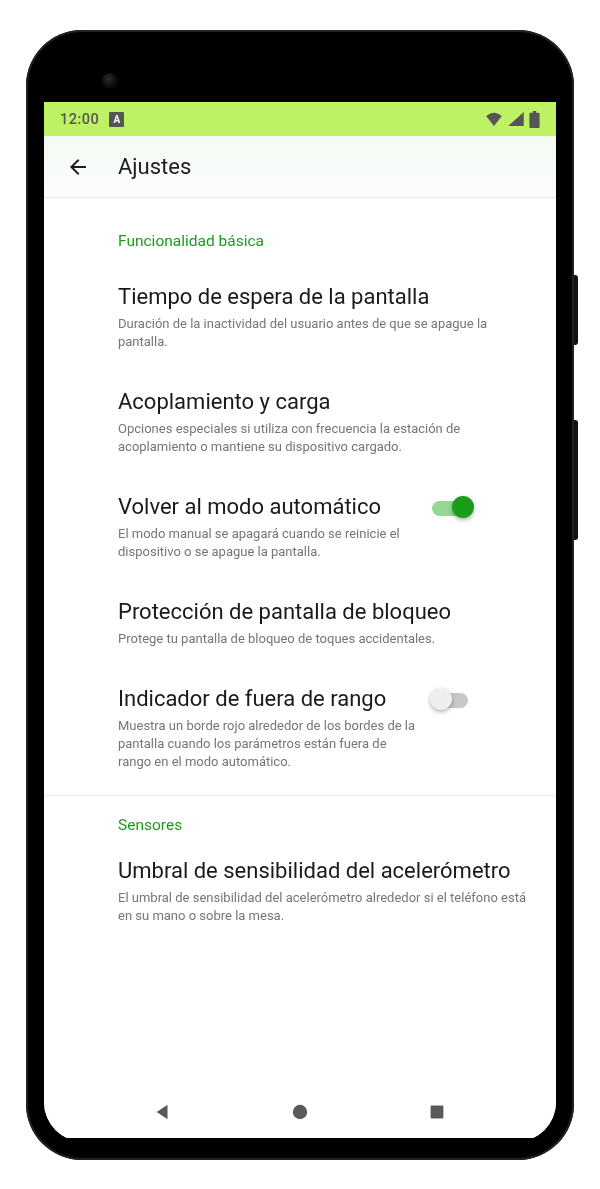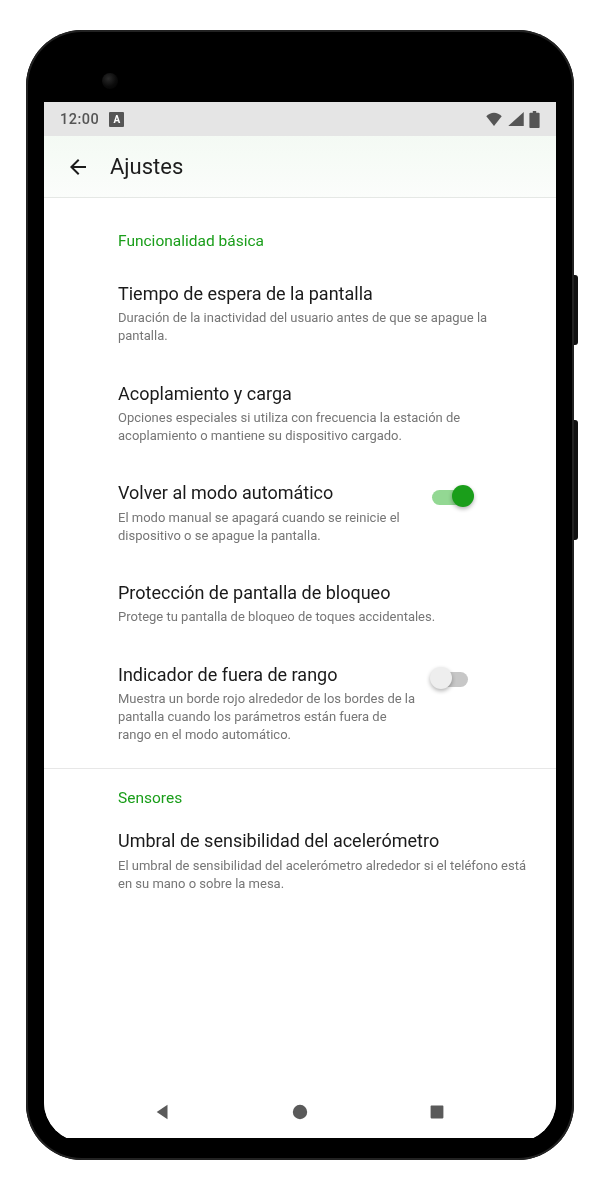--- a/index.html
+++ b/index.html
@@ -57,21 +57,21 @@
       flex-direction: column;
       overflow: hidden;
     }
     .status-bar {
       height: 34px;
       display: flex;
       align-items: center;
       padding: 0 16px;
       font-size: 14.5px;
       color: #555;
-      background: #e5e5e5;
+      background: #bef264;
     }
     .status-time { font-weight: 500; letter-spacing: 0.5px; }
     .status-icon-a {
       width: 15px; height: 15px;
       background: #555;
       color: #fff;
       font-size: 10px; font-weight: 700;
       display: inline-flex; align-items: center; justify-content: center;
       margin-left: 10px;
       border-radius: 1px;
@@ -88,21 +88,21 @@
     }
     .back-btn {
       width: 44px; height: 44px;
       display: flex; align-items: center; justify-content: center;
       border-radius: 50%;
       cursor: pointer;
     }
     .app-title {
       font-size: 22px;
       color: #1d1d1d;
-      margin-left: 10px;
+      margin-left: 18px;
       font-weight: 400;
     }
     .content {
       flex: 1;
       overflow-y: hidden;
       padding: 14px 0 0 0;
     }
     .section-label {
       color: #1a9e1a;
       font-size: 15.5px;
@@ -111,21 +111,21 @@
     }
     .setting {
       padding: 18px 30px 18px 74px;
       display: flex;
       align-items: flex-start;
       gap: 14px;
       cursor: pointer;
     }
     .setting-text { flex: 1; min-width: 0; }
     .setting-title {
-      font-size: 18px;
+      font-size: 22px;
       color: #1a1a1a;
       line-height: 1.35;
       margin-bottom: 3px;
     }
     .setting-desc {
       font-size: 13px;
       color: #767676;
       line-height: 1.4;
     }
     .setting-short .setting-text { max-width: 300px; }

